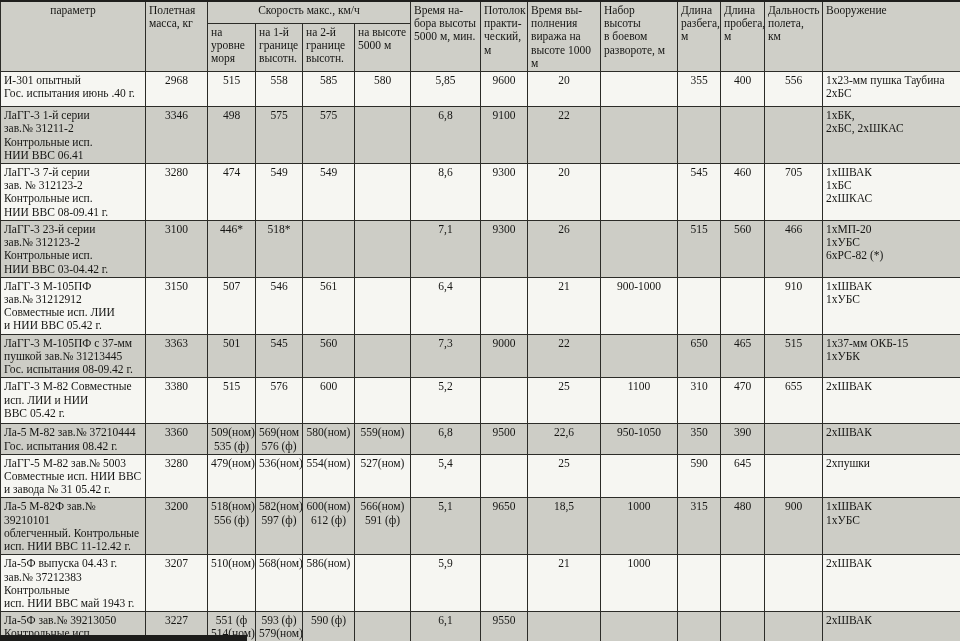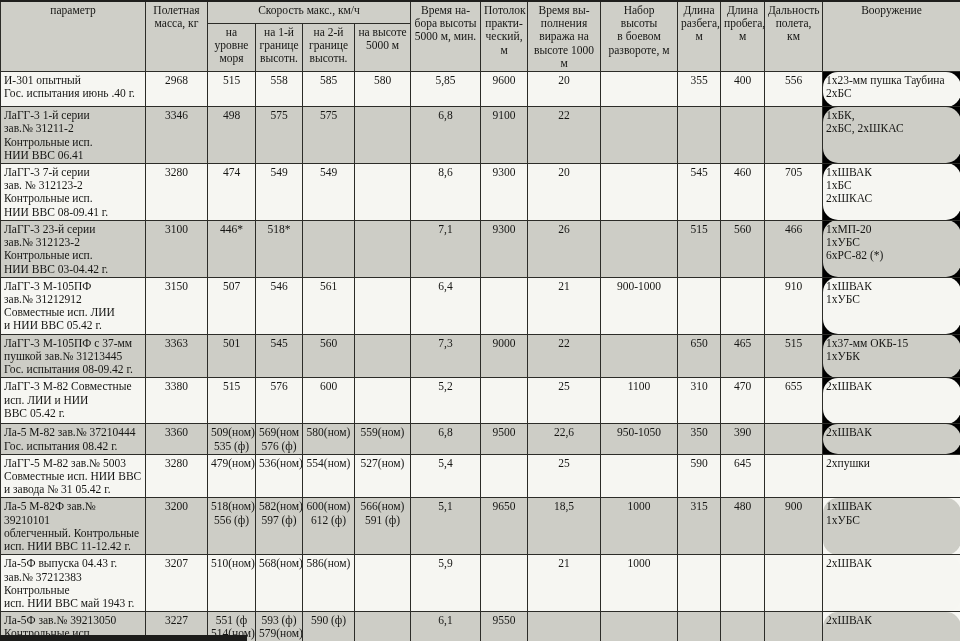--- a/index.html
+++ b/index.html
@@ -4,50 +4,50 @@
 <style>
   html,body{
     margin:0; padding:0;
     width:960px; height:641px;
     overflow:hidden;
     background:#f7f7f3;
     font-family:"Liberation Serif", serif;
   }
   .page{
     position:relative;
-    width:960px; height:454px;
-    background:#000000;
+    width:960px; height:641px;
+    background:#a21caf;
   }
   table.spec{
     border-collapse:collapse;
     table-layout:fixed;
     width:960px;
     border-top:2px solid #1f1f1d;
   }
   table.spec th, table.spec td{
     border:1px solid #2c2c28;
     vertical-align:top;
     padding:2px 3px 1px 3px;
     font-size:11.5px;
     line-height:1.15;
     color:#161614;
     white-space:pre-line;
     overflow:hidden;
     font-weight:normal;
   }
   thead th{
     background:#cfcfc8;
-    text-align:center;
+    text-align:left;
     font-size:11.5px;
   }
   thead th.center{ text-align:center; }
   tr.shaded td{ background:#cdcdc6; }
   tr:not(.shaded) td{ background:#f6f6f2; }
   td.col-param{ text-align:left; padding-left:5px; }
-  td.col-armament{ text-align:left; padding-left:5px;border-radius:15px; }
+  td.col-armament{ text-align:left; padding-left:5px; }
   td.col-mass, td.col-speed_sea, td.col-speed_b1, td.col-speed_b2,
   td.col-speed_5000, td.col-climb, td.col-ceiling, td.col-turn,
   td.col-combat_climb, td.col-takeoff, td.col-landing, td.col-range{
     text-align:center;
     font-size:11px;
   }
   .bottom-strip{
     position:absolute;
     left:0; top:635px;
     width:247px; height:6px;

